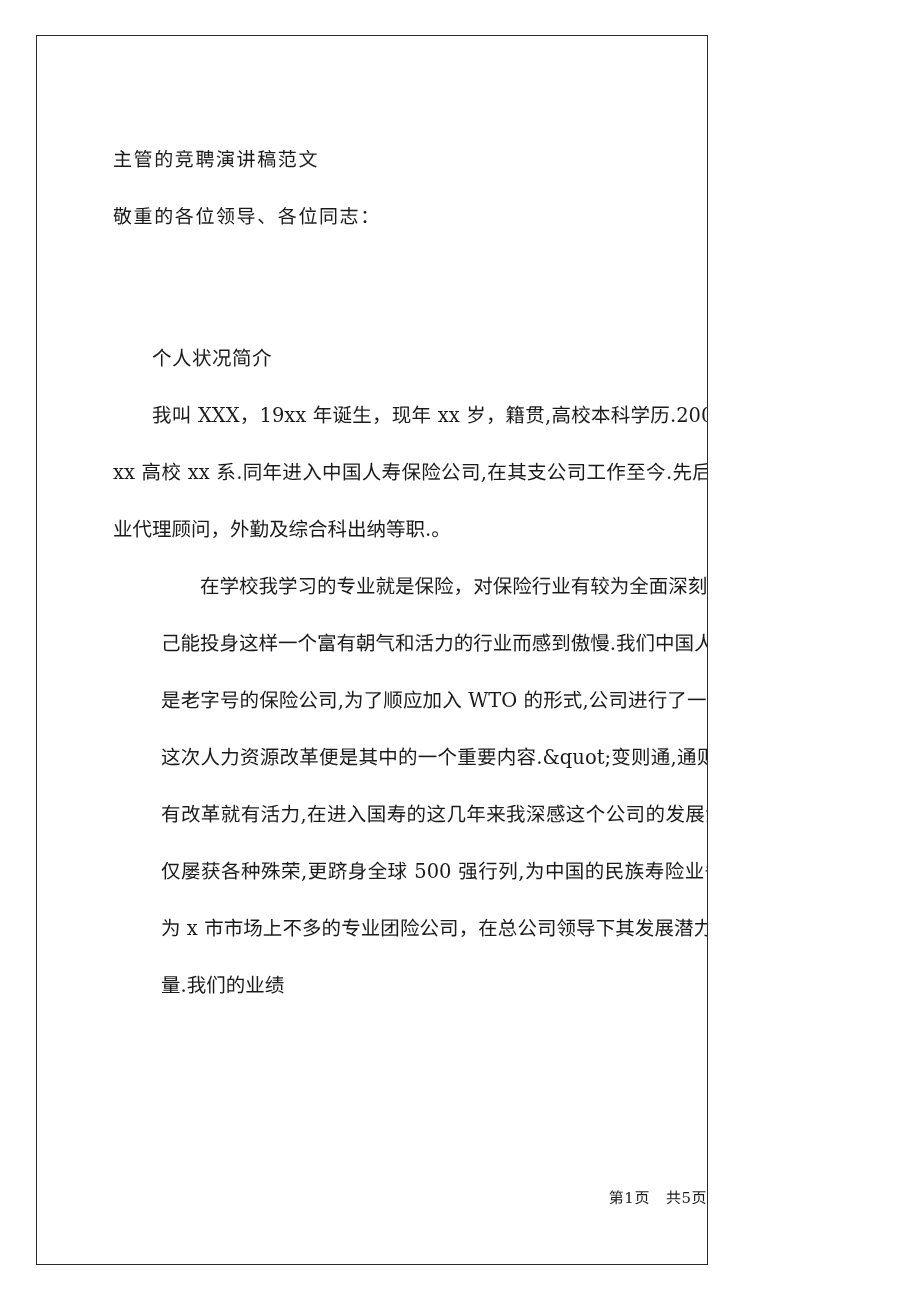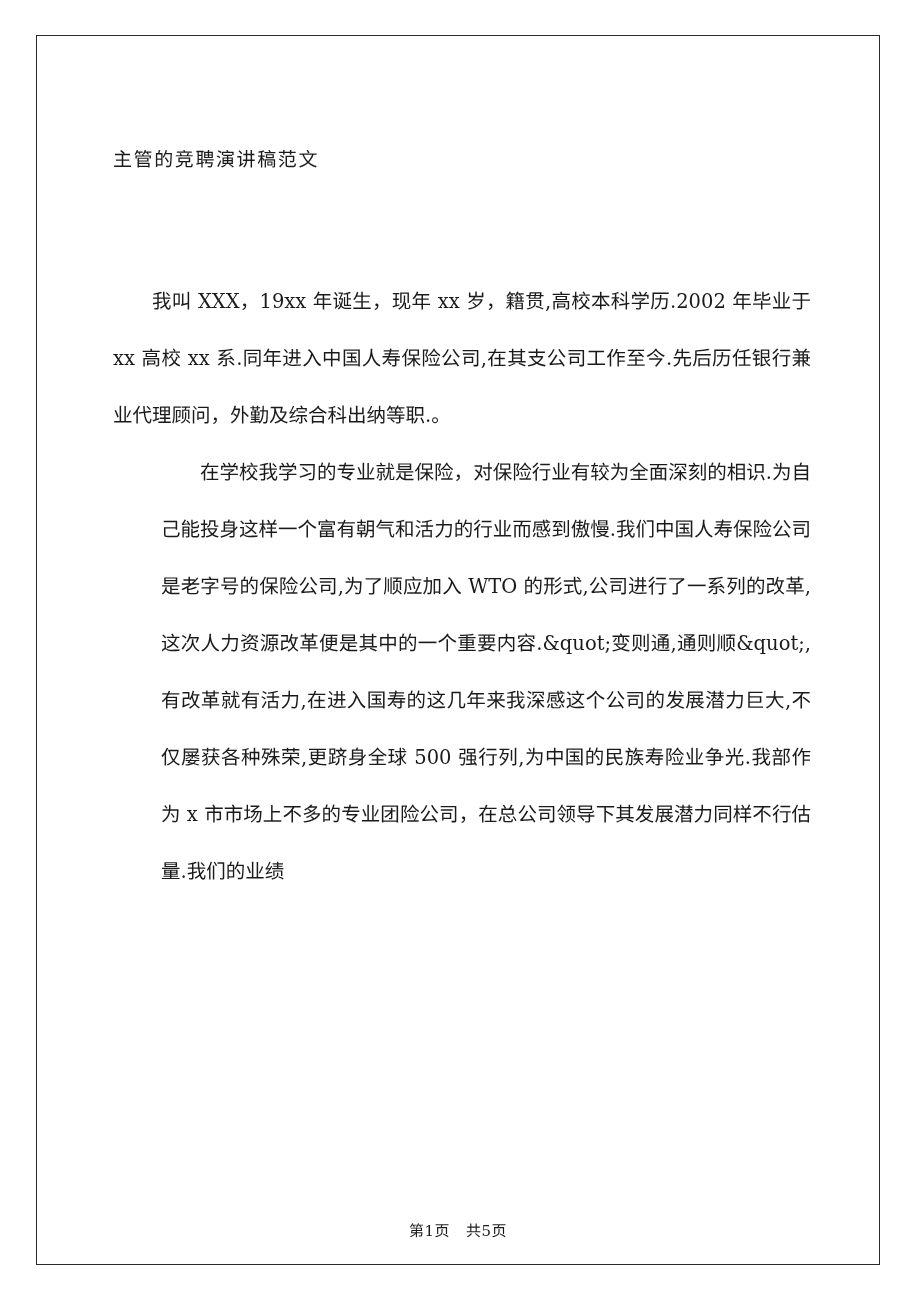--- a/index.html
+++ b/index.html
@@ -13,21 +13,21 @@
     height: 1302px;
     font-family: "DejaVu Serif", "Liberation Serif", serif;
     color: #1a1a1a;
     -webkit-font-smoothing: antialiased;
   }
 
   .page {
     position: absolute;
     left: 36px;
     top: 35px;
-    width: 844px;
+    width: 672px;
     height: 1230px;
     border: 1.5px solid #2b2b2b;
     box-sizing: border-box;
     background: #ffffff;
     overflow: hidden;
   }
 
   .content {
     position: absolute;
     left: 76px;
@@ -79,44 +79,45 @@
     margin: 0;
     color: #1a1a1a;
   }
 
   
   .page-footer {
     position: absolute;
     left: 0;
     right: 0;
     top: 1150px;
-    text-align: center;
+    text-align: right;
     font-size: 15px;
     letter-spacing: 0.5px;
     color: #1a1a1a;
-    margin-top: 33px;
   }
   .page-footer .gap {
     display: inline-block;
     width: 16px;
   }
 </style>
 </head>
 <body>
 
 <div class="page">
 
   <div class="content">
 
     <div class="doc-title">主管的竞聘演讲稿范文</div>
 
+    <div class="salutation">敬重的各位领导、各位同志：</div>
 
     <div class="blank-line"></div>
 
 
+    <p class="section-heading">个人状况简介</p>
 
     <p class="para">我叫 XXX，19xx 年诞生，现年 xx 岁，籍贯,高校本科学历.2002 年毕业于 xx 高校 xx 系.同年进入中国人寿保险公司,在其支公司工作至今.先后历任银行兼业代理顾问，外勤及综合科出纳等职.。</p>
 
     <p class="para last-line-stretch">在学校我学习的专业就是保险，对保险行业有较为全面深刻的相识.为自己能投身这样一个富有朝气和活力的行业而感到傲慢.我们中国人寿保险公司是老字号的保险公司,为了顺应加入 WTO 的形式,公司进行了一系列的改革,这次人力资源改革便是其中的一个重要内容.&amp;quot;变则通,通则顺&amp;quot;,有改革就有活力,在进入国寿的这几年来我深感这个公司的发展潜力巨大,不仅屡获各种殊荣,更跻身全球 500 强行列,为中国的民族寿险业争光.我部作为 x 市市场上不多的专业团险公司，在总公司领导下其发展潜力同样不行估量.我们的业绩</p>
 
   </div>
 
   <div class="page-footer">
     <span>第</span><span>1</span><span>页</span><span class="gap"></span><span>共</span><span>5</span><span>页</span>
   </div>

